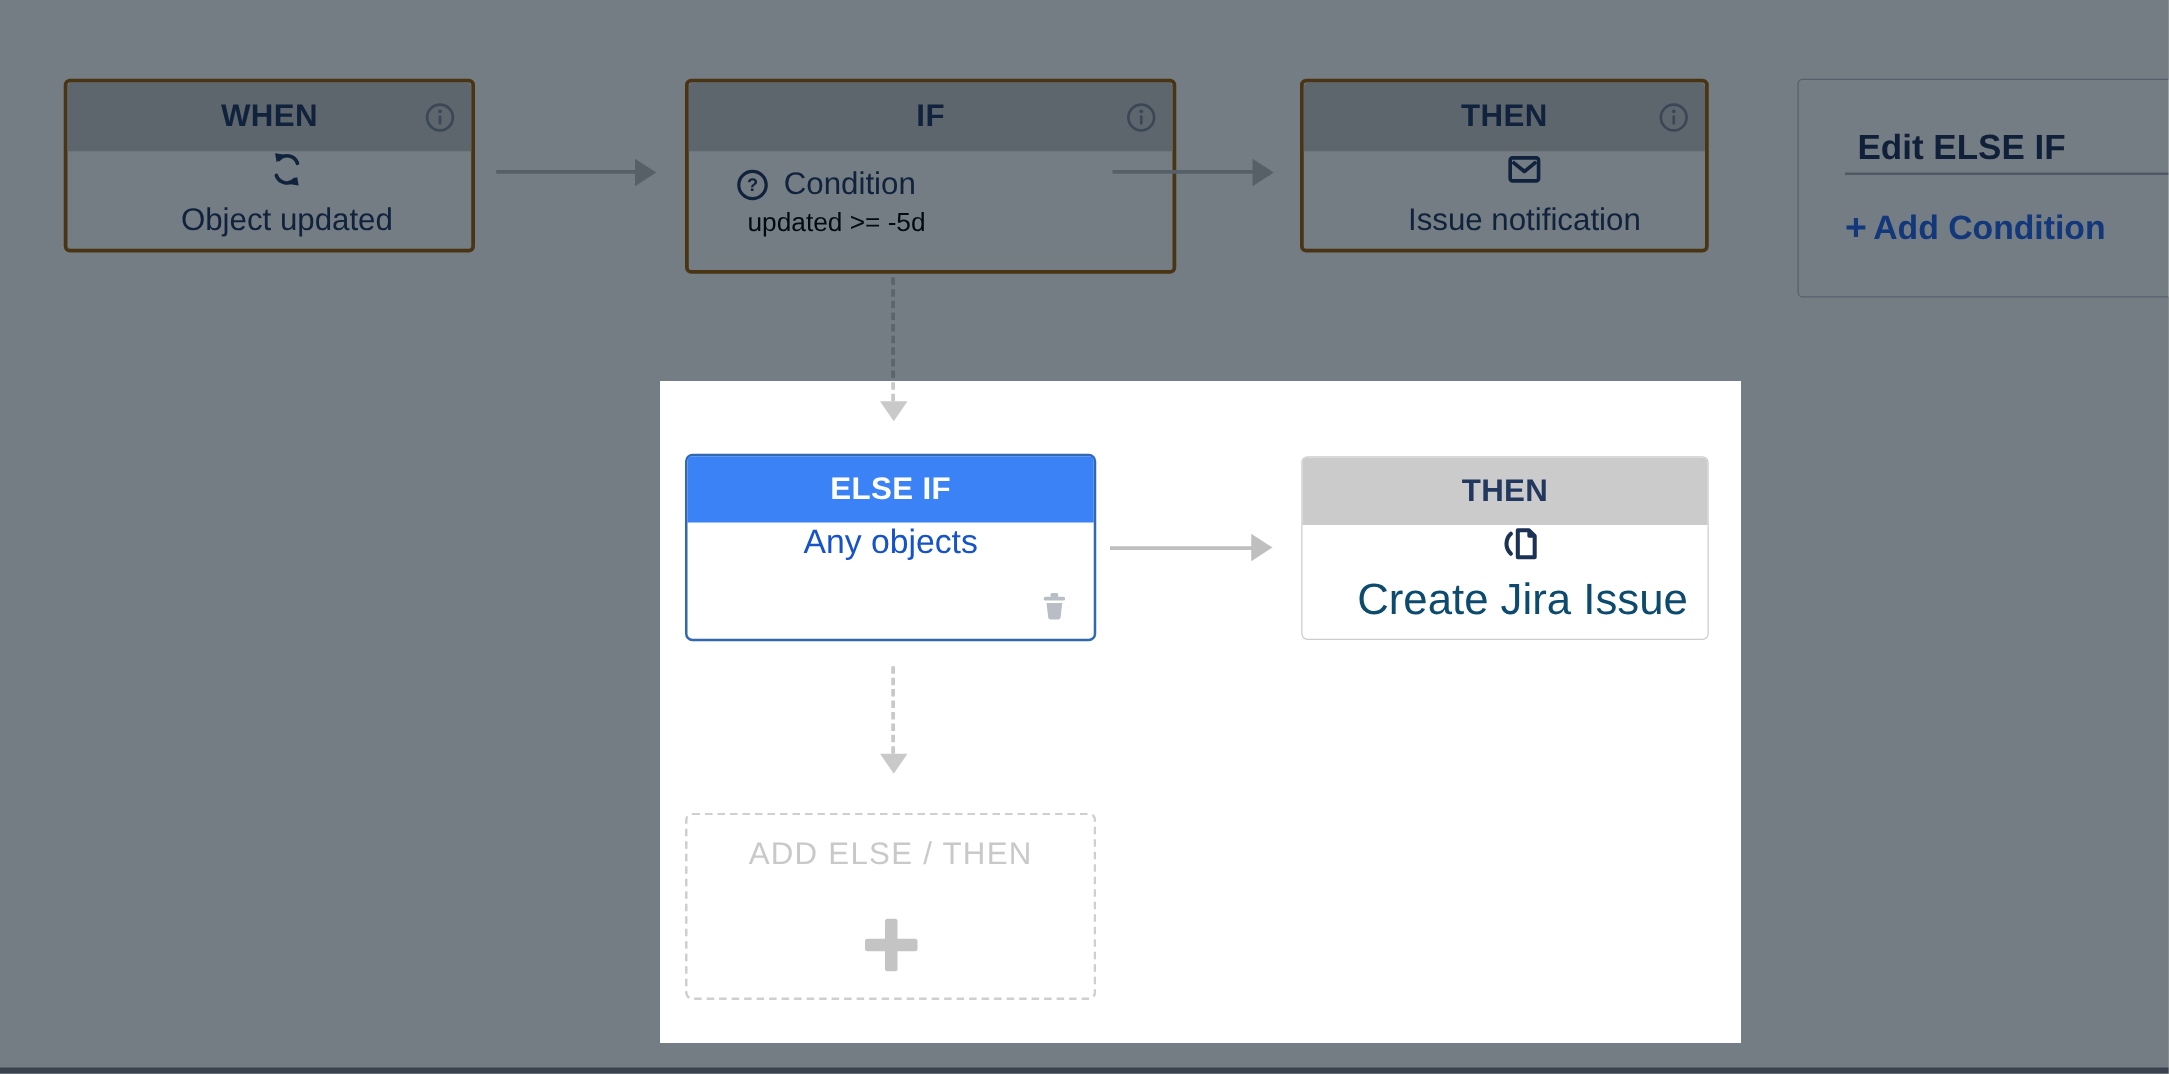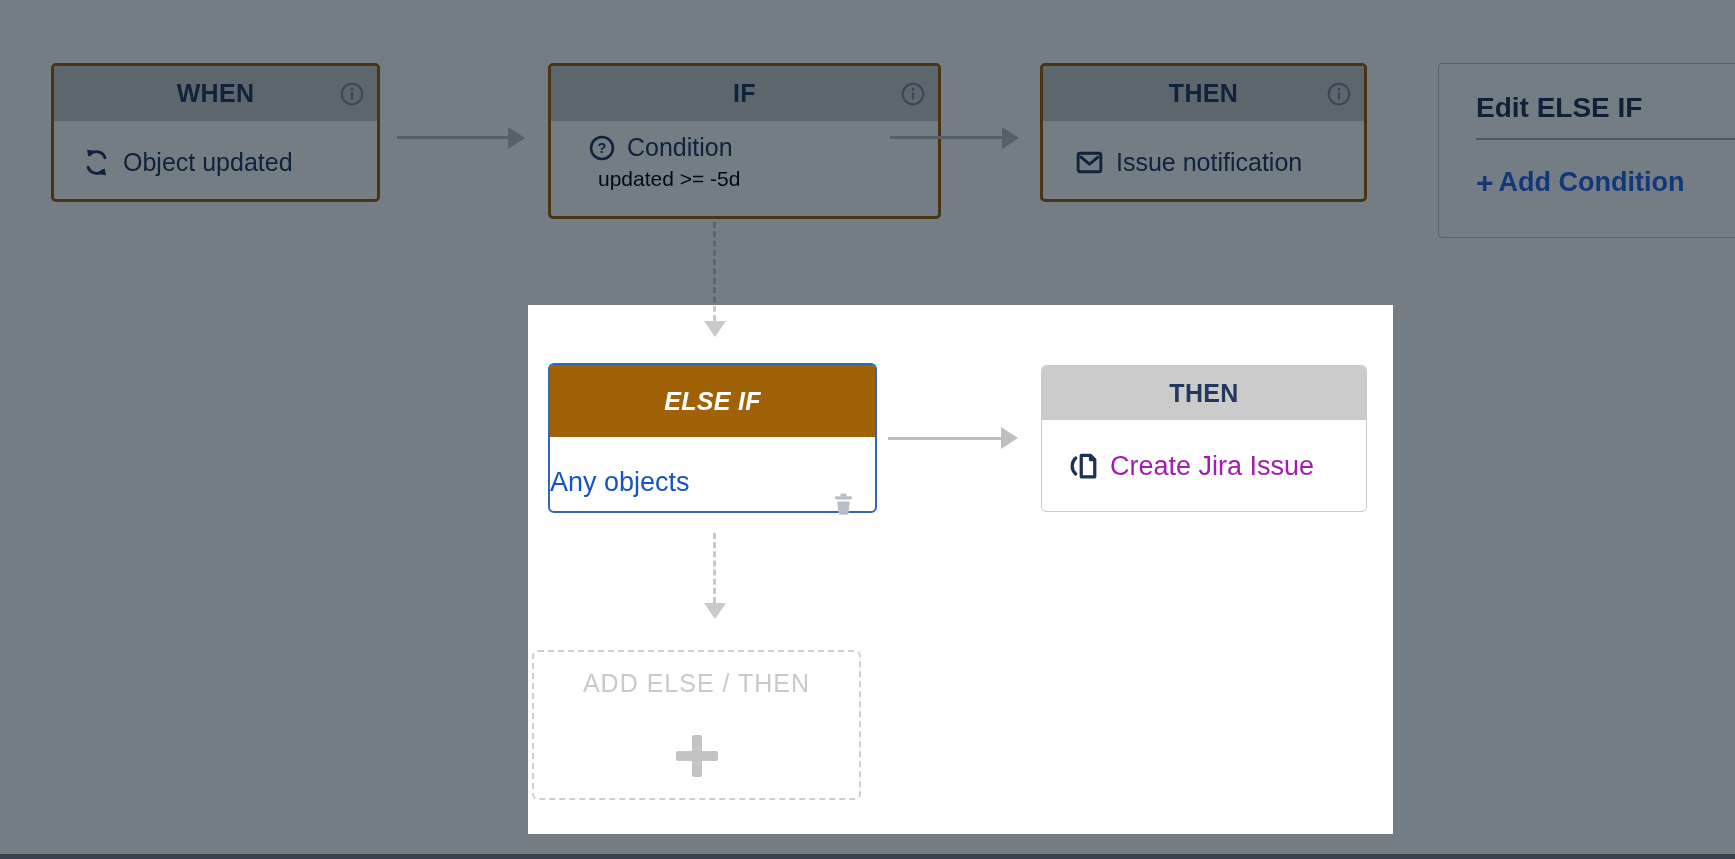--- a/index.html
+++ b/index.html
@@ -9,40 +9,40 @@
     font-family:"Liberation Sans","DejaVu Sans",sans-serif;
     -webkit-font-smoothing:antialiased;
   }
   
   .node{position:absolute;background:#fff;border:3px solid #a16207;border-radius:5px;box-sizing:border-box;}
   .node .hdr{
     position:relative;height:55px;background:#CCCCCC;border-radius:4px 4px 0 0;
     display:flex;align-items:center;justify-content:center;
     font-size:25px;font-weight:600;color:#22385F;letter-spacing:.3px;
   }
-  .node .bdy{position:relative;display:flex;align-items:center;box-sizing:border-box;}
+  .node .bdy{position:relative;display:flex;align-items:center;box-sizing:border-box;flex-direction:column;}
   .lbl{font-size:25px;font-weight:500;color:#22385F;white-space:nowrap;}
   .icon{display:inline-flex;flex:0 0 auto;}
   .info{position:absolute;right:12px;top:50%;transform:translateY(-50%);cursor:pointer;line-height:0;}
   
   #node-when{left:51px;top:63px;width:329px;height:139px;}
   #node-when .bdy{height:82px;padding-left:28px;gap:12px;}
   #node-if{left:548px;top:63px;width:393px;height:156px;}
   #node-if .bdy{height:99px;padding:12px 0 0 37px;flex-direction:column;align-items:flex-start;justify-content:flex-start;}
   .if-line1{display:flex;align-items:center;gap:11px;}
   .if-line2{font-size:21px;font-weight:400;color:#000000;margin:5px 0 0 10px;white-space:nowrap;}
   #node-then-email{left:1040px;top:63px;width:327px;height:139px;}
   #node-then-email .bdy{height:82px;padding-left:32px;gap:12px;}
   
   #edit-panel{
     position:absolute;left:1438px;top:63px;width:330px;height:175px;box-sizing:border-box;
     background:#fff;border:1px solid #BCC3CC;border-radius:4px;
   }
   #edit-panel h3{
-    margin:0;position:absolute;left:37px;top:28px;
+    margin:10px;position:absolute;left:37px;top:28px;
     font-size:28px;font-weight:700;color:#1F3357;white-space:nowrap;
   }
   #edit-panel .rule{position:absolute;left:37px;right:0;top:74px;height:0;border-top:2px solid #ABB1B9;}
   .link-action{
     position:absolute;left:37px;top:103px;display:flex;align-items:center;gap:2px;
     color:#2667E8;font-size:27px;font-weight:600;cursor:pointer;white-space:nowrap;
   }
   .link-action .plus-glyph{font-size:30px;font-weight:700;line-height:1;margin-right:3px;}
   
   .arrow-line{position:absolute;height:3px;background:#BFBFBF;}
@@ -50,31 +50,31 @@
   .dash-line{position:absolute;width:0;border-left:3px dashed #C9C9C9;}
   .dash-head-down{position:absolute;width:0;height:0;border-left:11px solid transparent;border-right:11px solid transparent;border-top:16px solid #C9C9C9;}
   
   #spotlight{
     position:absolute;left:528px;top:305px;width:865px;height:529px;
     box-shadow:0 0 0 3000px rgba(2,16,31,0.55);
     z-index:10;pointer-events:none;
   }
   
   #node-elseif{left:548px;top:363px;width:329px;height:150px;border:2px solid #3168B1;border-radius:6px;}
-  #node-elseif .hdr{height:72px;background:#a16207;color:#FFFFFF;border-radius:3px 3px 0 0;font-style:italic;}
+  #node-elseif .hdr{height:53px;background:#3b82f6;color:#FFFFFF;border-radius:3px 3px 0 0;}
   #node-elseif .bdy{height:90px;}
   #node-elseif .lbl{font-size:27px;color:#1653C9;}
   .trash-btn{position:absolute;right:18px;bottom:10px;cursor:pointer;line-height:0;}
   #node-then-create{left:1041px;top:365px;width:326px;height:147px;border:1px solid #CDCDCD;}
   #node-then-create .hdr{height:54px;background:#CBCBCB;}
   #node-then-create .bdy{height:92px;padding-left:28px;gap:10px;}
-  #node-then-create .lbl{font-size:27px;color:#a21caf;}
+  #node-then-create .lbl{font-size:35px;color:#0c4a6e;}
   
   #add-box{
-    position:absolute;left:532px;top:650px;width:329px;height:150px;box-sizing:border-box;
+    position:absolute;left:548px;top:650px;width:329px;height:150px;box-sizing:border-box;
     border:2px dashed #CFCFCF;border-radius:6px;cursor:pointer;
   }
   #add-box .add-lbl{
     position:absolute;left:0;right:0;top:17px;text-align:center;
     font-size:25px;font-weight:500;color:#C9C9C9;letter-spacing:1px;white-space:nowrap;
   }
   .big-plus{position:absolute;left:50%;top:83px;width:42px;height:42px;transform:translateX(-50%);}
   .big-plus::before,.big-plus::after{content:"";position:absolute;background:#C4C4C4;border-radius:2px;}
   .big-plus::before{left:0;top:16px;width:42px;height:10px;}
   .big-plus::after{left:16px;top:0;width:10px;height:42px;}

